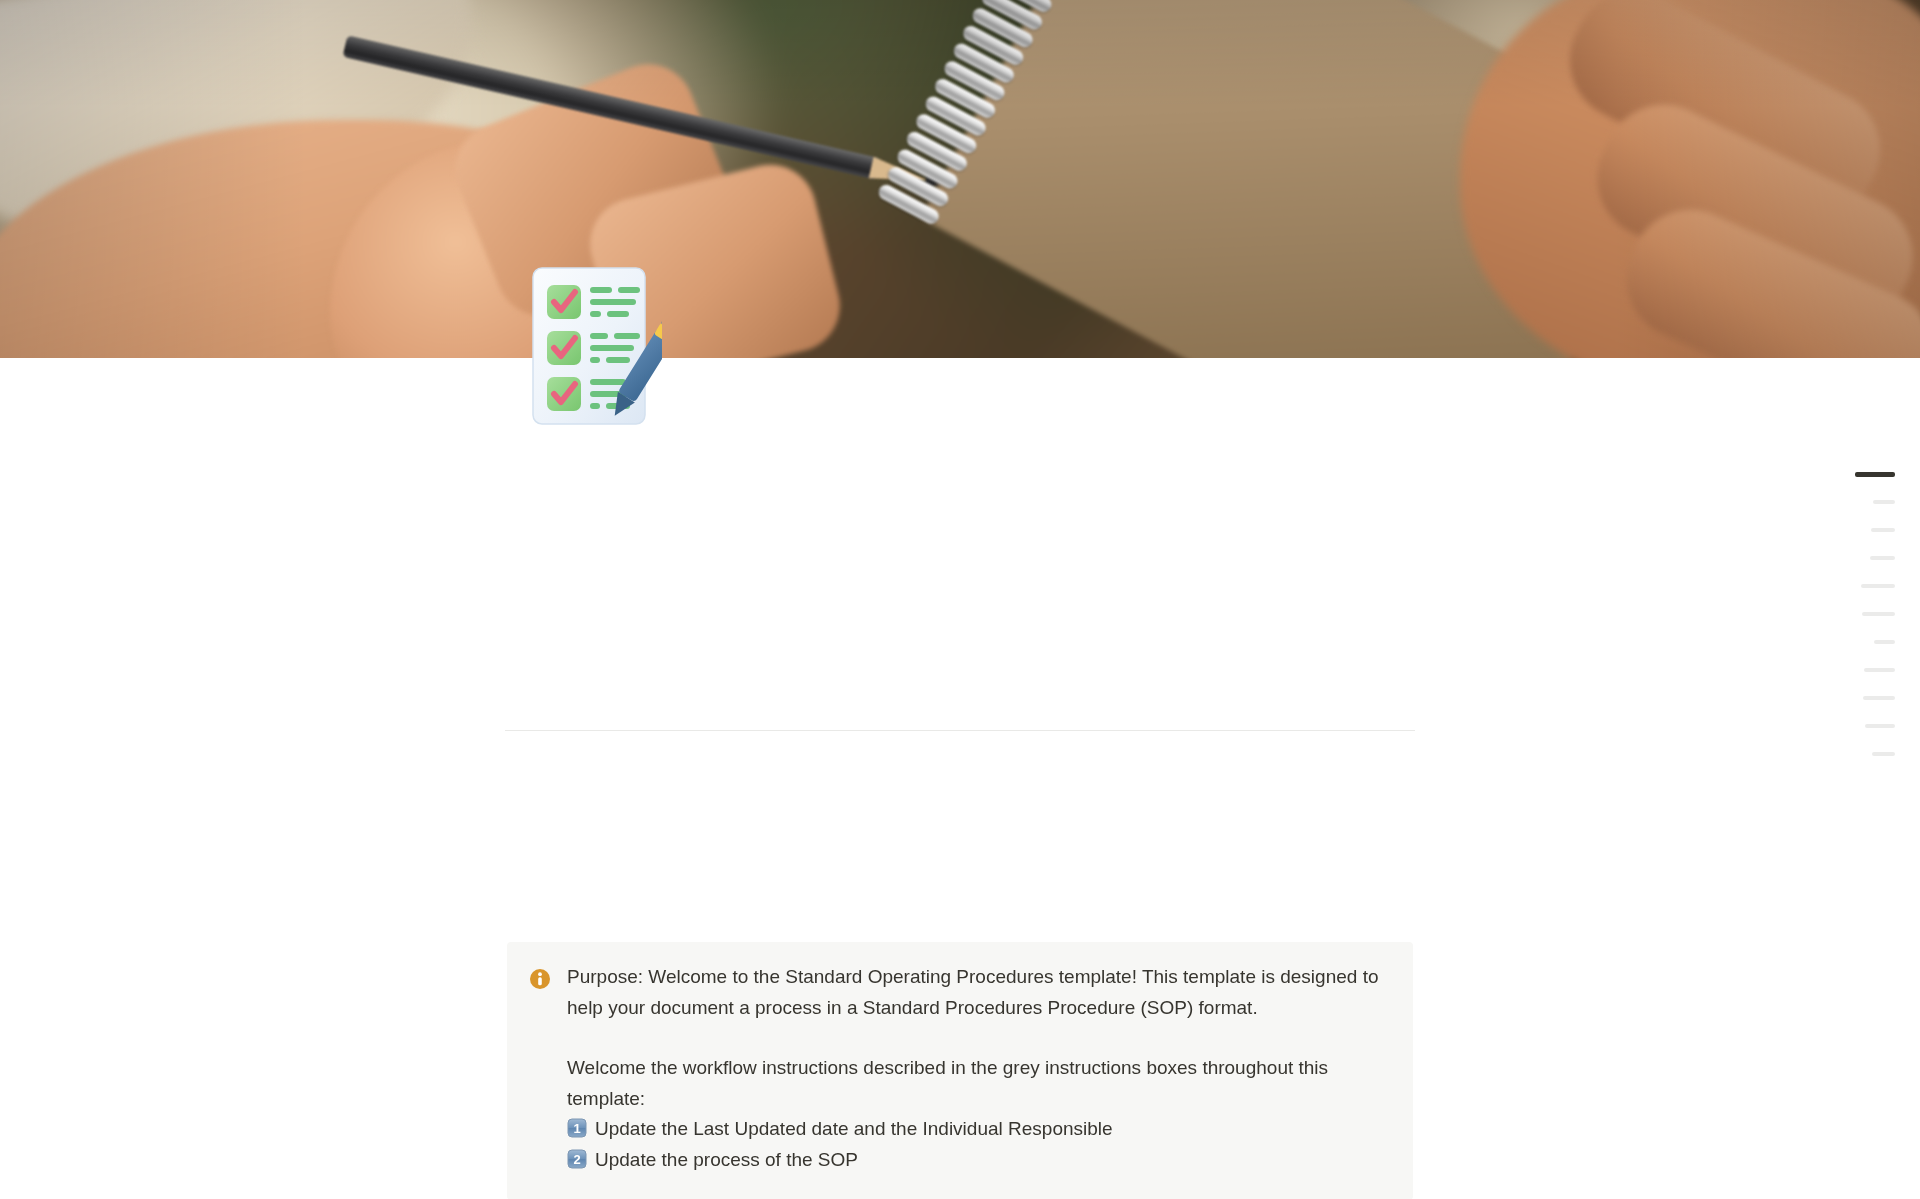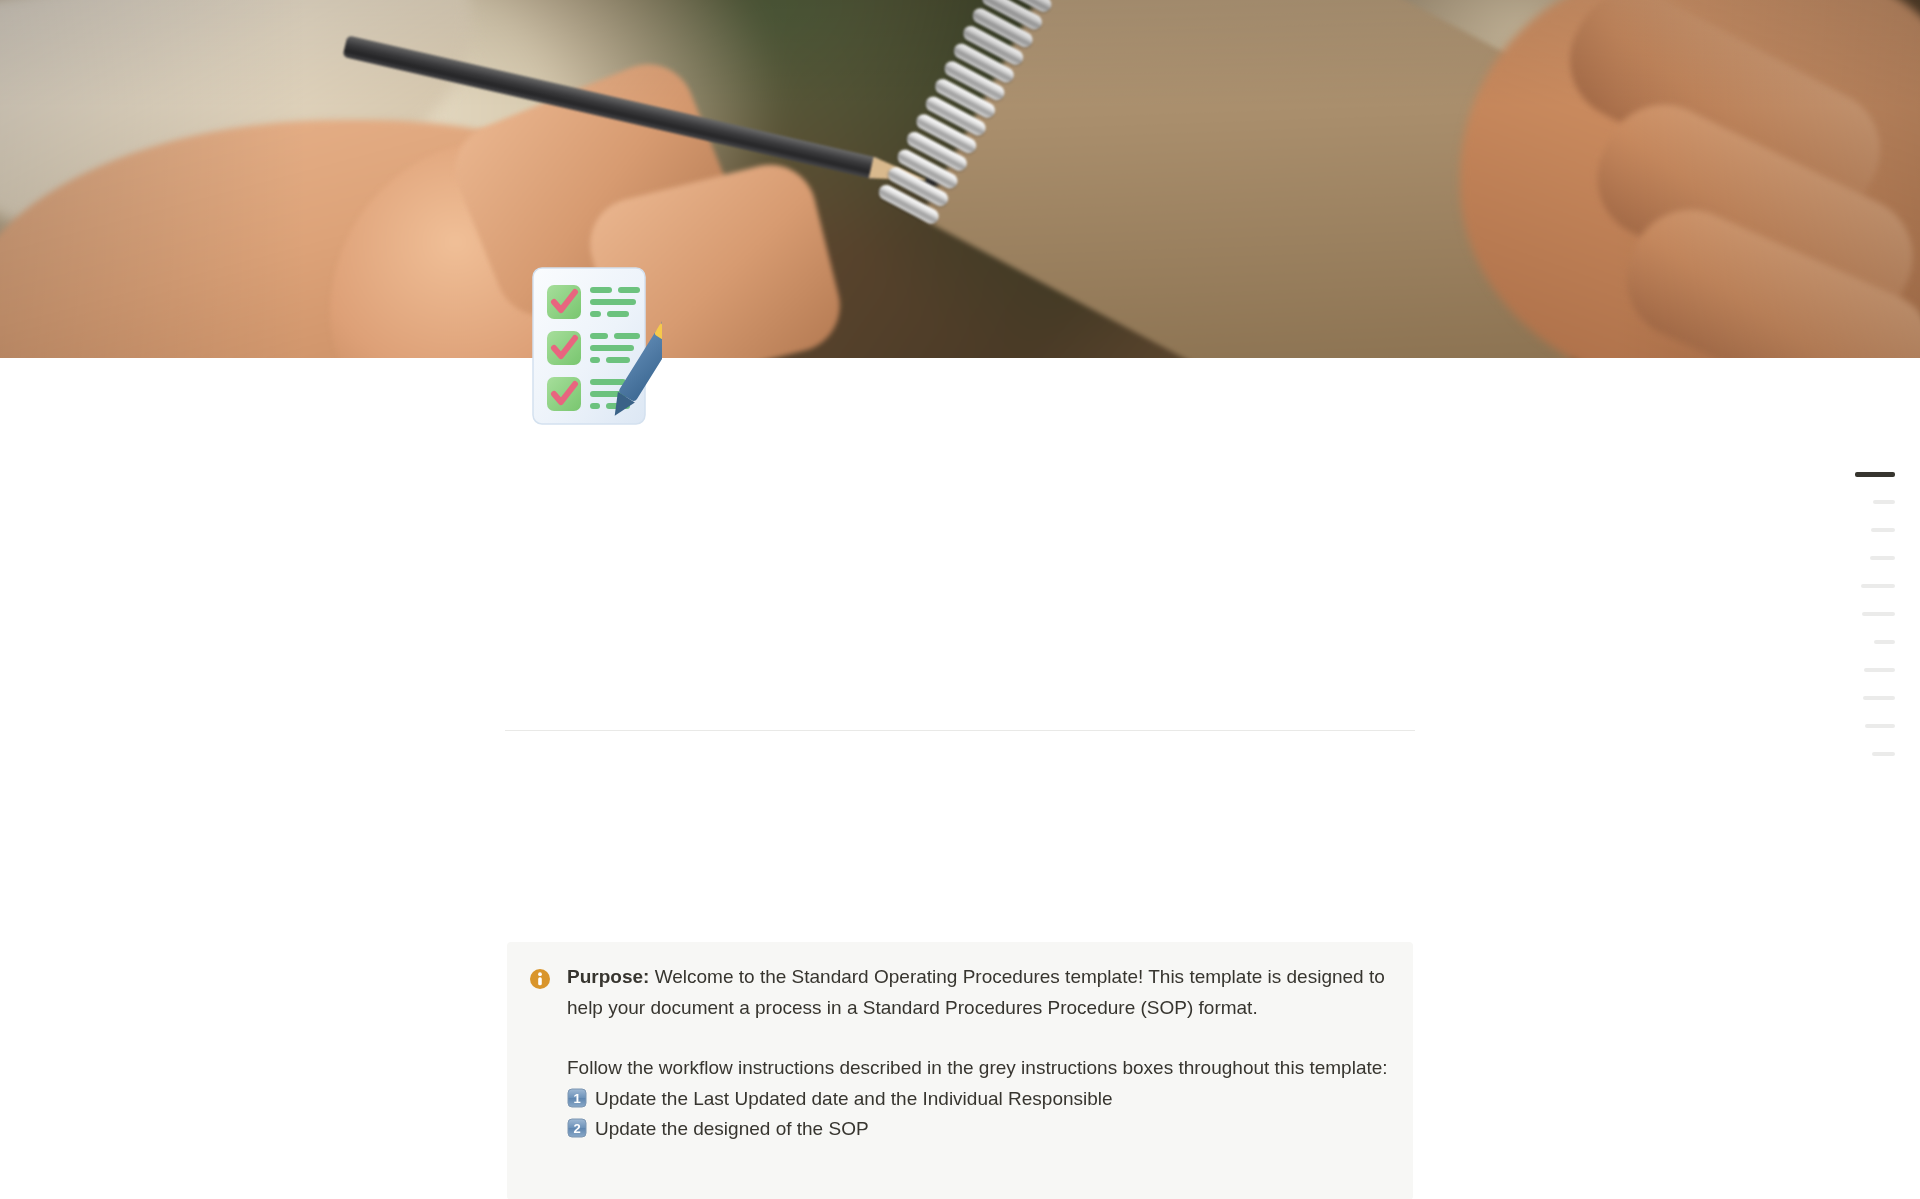--- a/index.html
+++ b/index.html
@@ -225,21 +225,21 @@
   .callout-icon svg { width: 22px; height: 22px; display: block; }
 
   .callout-body {
     flex: 1 1 auto;
     font-size: 19px;
     line-height: 30.5px;
     color: #37352F;
   }
   .callout-body p { margin: 0; }
   .callout-body .gap { height: 30px; }
-  .callout-body b { font-weight: bold; }
+  .callout-body b { font-weight: normal; }
 
   .numbered-line {
     display: flex;
     align-items: baseline;
     gap: 8px;
   }
   .keycap {
     flex: 0 0 auto;
     display: inline-block;
     width: 20px; height: 20px;
@@ -388,21 +388,21 @@
         <circle cx="11" cy="6.2" r="1.9" fill="#FFFFFF"></circle>
         <rect x="9.2" y="9.3" width="3.6" height="8" rx="1.6" fill="#FFFFFF"></rect>
       </svg>
     </div>
 
     <div class="callout-body">
       <p><b>Purpose:</b><span> Welcome to the Standard Operating Procedures template! This template is designed to help your document a process in a Standard Procedures Procedure (SOP) format.</span></p>
 
       <div class="gap"></div>
 
-      <p>Follow the workflow instructions described in the grey instructions boxes throughout this template:</p>
+      <p>Welcome the workflow instructions described in the grey instructions boxes throughout this template:</p>
 
       <div class="numbered-line">
         <span class="keycap">
           <svg viewBox="0 0 20 20" xmlns="http://www.w3.org/2000/svg">
             <defs>
               <linearGradient id="kc1" x1="0" y1="0" x2="0" y2="1">
                 <stop offset="0%" stop-color="#9FB9D4"></stop>
                 <stop offset="48%" stop-color="#6E93BA"></stop>
                 <stop offset="52%" stop-color="#5F86B0"></stop>
                 <stop offset="100%" stop-color="#8AA9C8"></stop>
@@ -423,21 +423,21 @@
                 <stop offset="0%" stop-color="#9FB9D4"></stop>
                 <stop offset="48%" stop-color="#6E93BA"></stop>
                 <stop offset="52%" stop-color="#5F86B0"></stop>
                 <stop offset="100%" stop-color="#8AA9C8"></stop>
               </linearGradient>
             </defs>
             <rect x="1" y="1" width="18" height="18" rx="4" fill="url(#kc2)" stroke="#7C96B2" stroke-width="1"></rect>
             <text x="10" y="15" font-family="Liberation Sans, sans-serif" font-size="13" font-weight="bold" fill="#FFFFFF" text-anchor="middle">2</text>
           </svg>
         </span>
-        <span>Update the designed of the SOP</span>
+        <span>Update the process of the SOP</span>
       </div>
     </div>
   </div>
 
   <div class="toc-minimap" id="toc-minimap">
       <div class="toc-item active">
         <div class="toc-dash" style="width: 40px;"></div>
       </div>
       <div class="toc-item">
         <div class="toc-dash" style="width: 22px;"></div>

